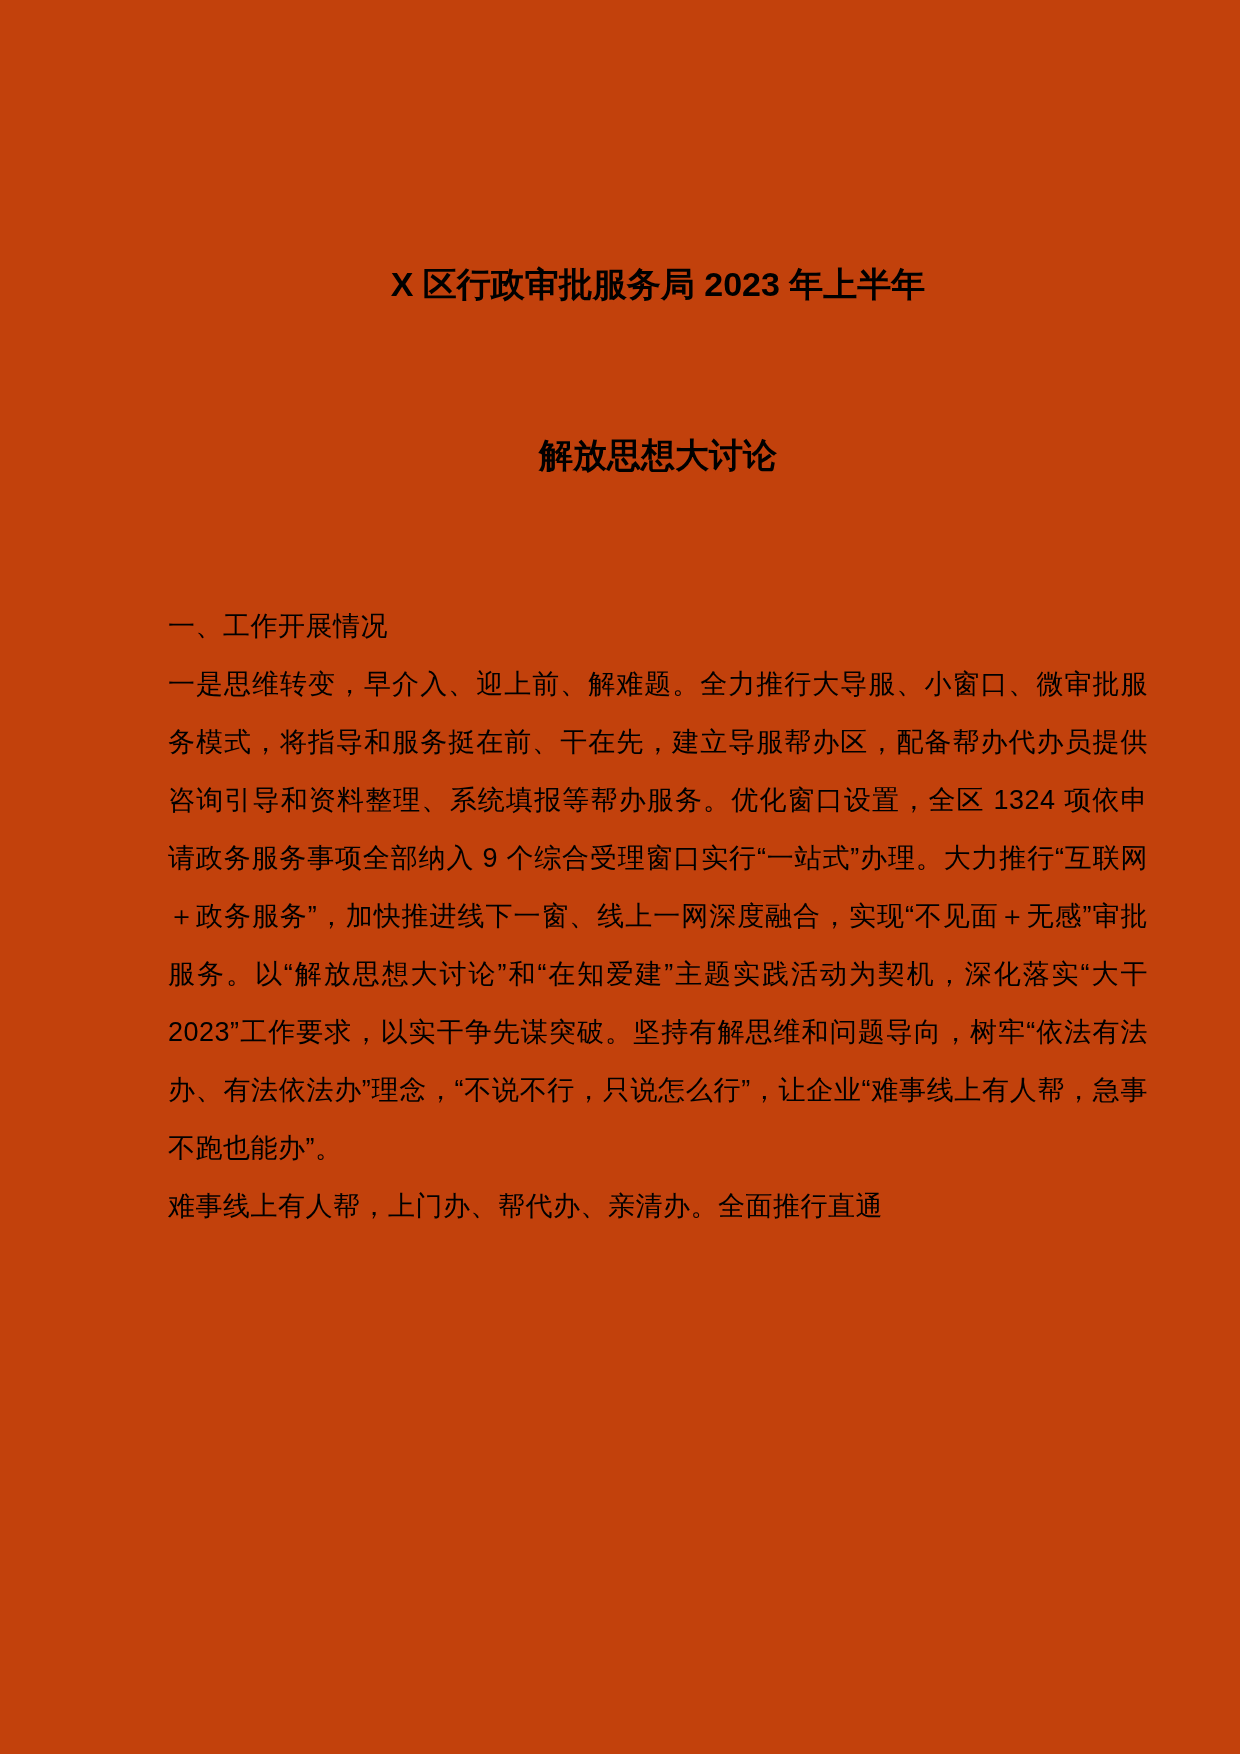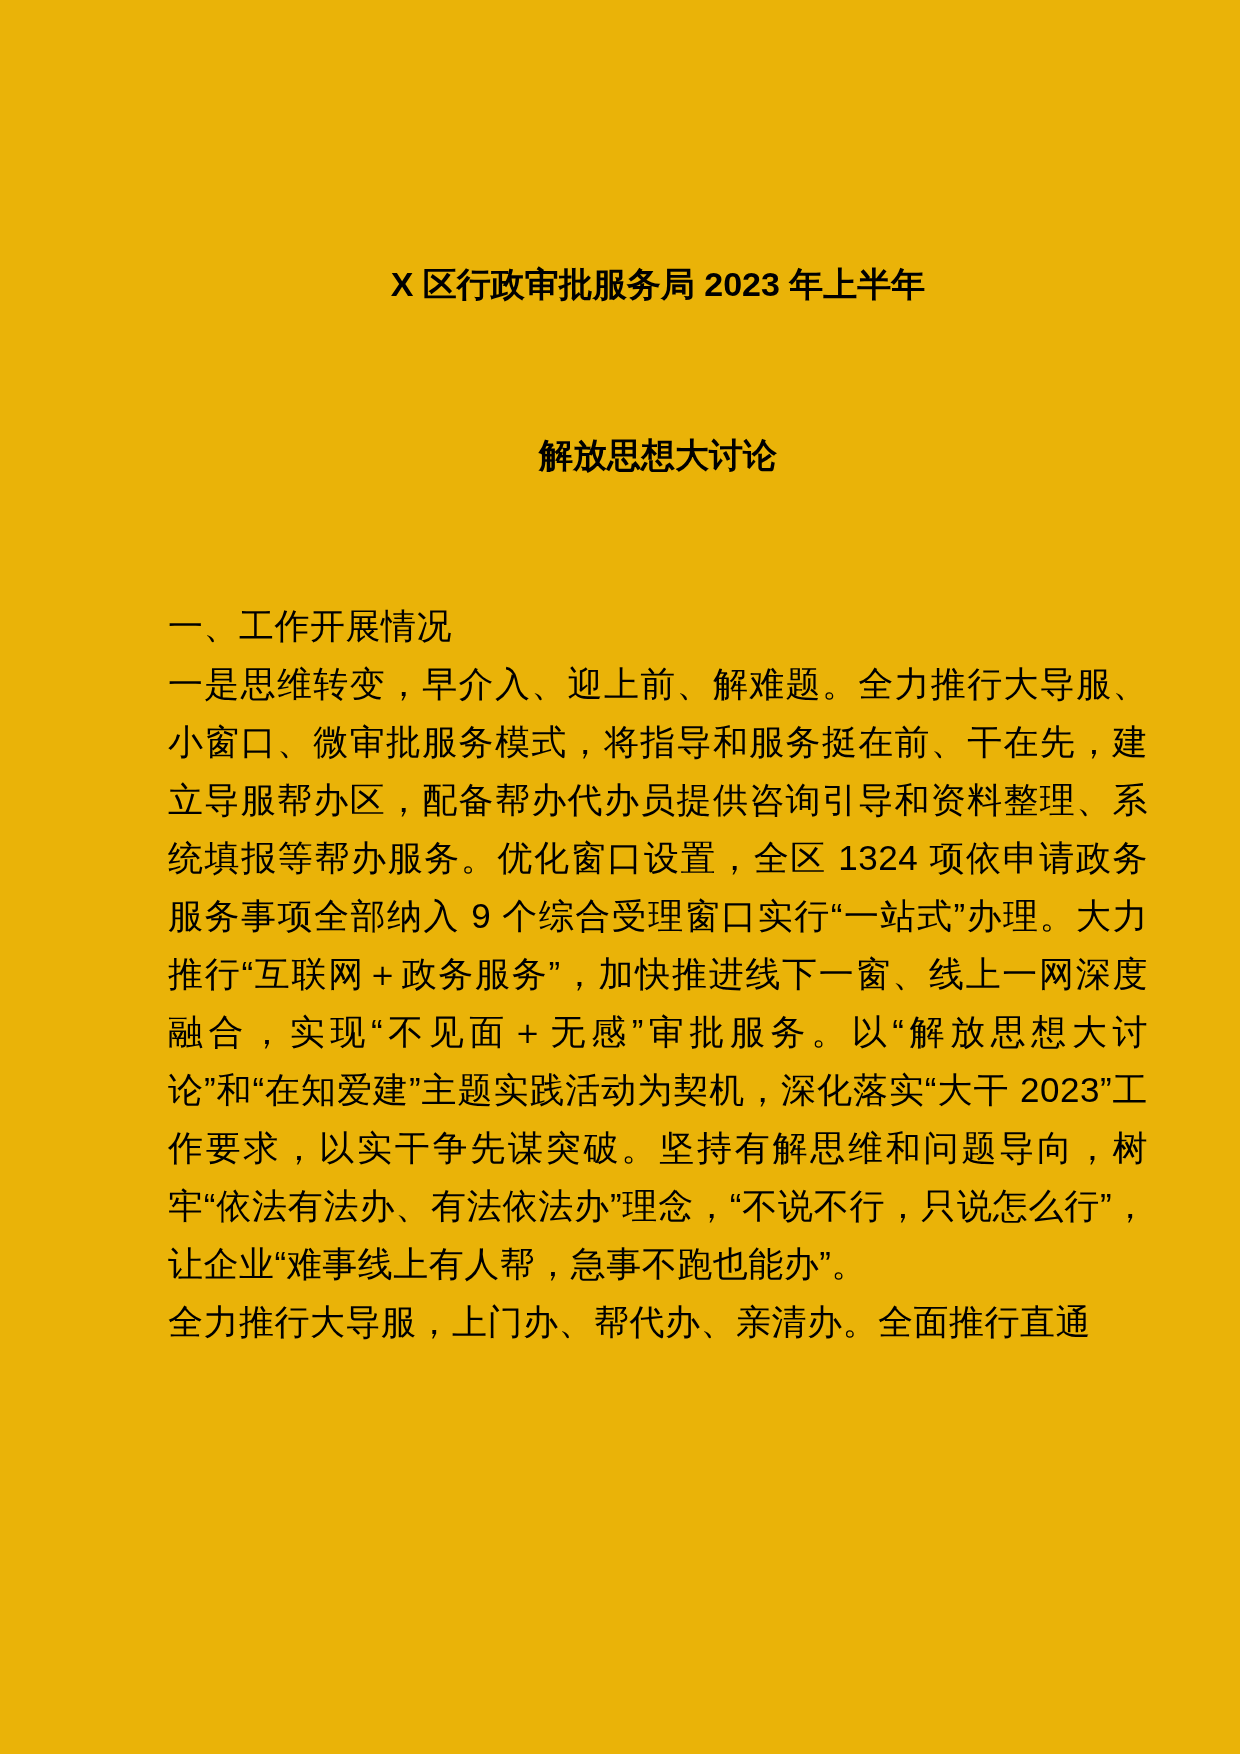--- a/index.html
+++ b/index.html
@@ -6,21 +6,21 @@
   html, body {
     margin: 0;
     padding: 0;
     background: #ffffff;
   }
   .page {
     position: relative;
     width: 1240px;
     height: 1754px;
     margin: 0 auto;
-    background: #eab308;
+    background: #c2410c;
     color: #000000;
     font-family: "Liberation Serif", "DejaVu Serif", serif;
     padding: 237px 92px 0 168px;
     overflow: hidden;
   }
   .doc-title {
     font-family: "Liberation Sans", "DejaVu Sans", sans-serif;
     font-size: 34px;
     font-weight: bold;
     text-align: center;
@@ -31,21 +31,21 @@
     display: block;
   }
   .title-line1 {
     margin-bottom: 123px;
   }
   .title-line2 {
     margin-bottom: 118px;
   }
   .doc-body {
     font-family: "Liberation Sans", "DejaVu Sans", sans-serif;
-    font-size: 35px;
+    font-size: 27px;
     line-height: 58px;
     text-align: justify;
     color: #000000;
     letter-spacing: 0.5px;
   }
   .doc-body p {
     margin: 0;
   }
 </style>
 </head>
@@ -54,16 +54,16 @@
 <div class="page">
 
   <h1 class="doc-title">
     <span class="title-line title-line1">X 区行政审批服务局 2023 年上半年</span>
     <span class="title-line title-line2">解放思想大讨论</span>
   </h1>
 
   <div class="doc-body">
     <p>一、工作开展情况</p>
     <p>一是思维转变，早介入、迎上前、解难题。全力推行大导服、小窗口、微审批服务模式，将指导和服务挺在前、干在先，建立导服帮办区，配备帮办代办员提供咨询引导和资料整理、系统填报等帮办服务。优化窗口设置，全区 1324 项依申请政务服务事项全部纳入 9 个综合受理窗口实行“一站式”办理。大力推行“互联网＋政务服务”，加快推进线下一窗、线上一网深度融合，实现“不见面＋无感”审批服务。以“解放思想大讨论”和“在知爱建”主题实践活动为契机，深化落实“大干 2023”工作要求，以实干争先谋突破。坚持有解思维和问题导向，树牢“依法有法办、有法依法办”理念，“不说不行，只说怎么行”，让企业“难事线上有人帮，急事不跑也能办”。</p>
-    <p>全力推行大导服，上门办、帮代办、亲清办。全面推行直通</p>
+    <p>难事线上有人帮，上门办、帮代办、亲清办。全面推行直通</p>
   </div>
 
 </div>
 
 </body></html>

